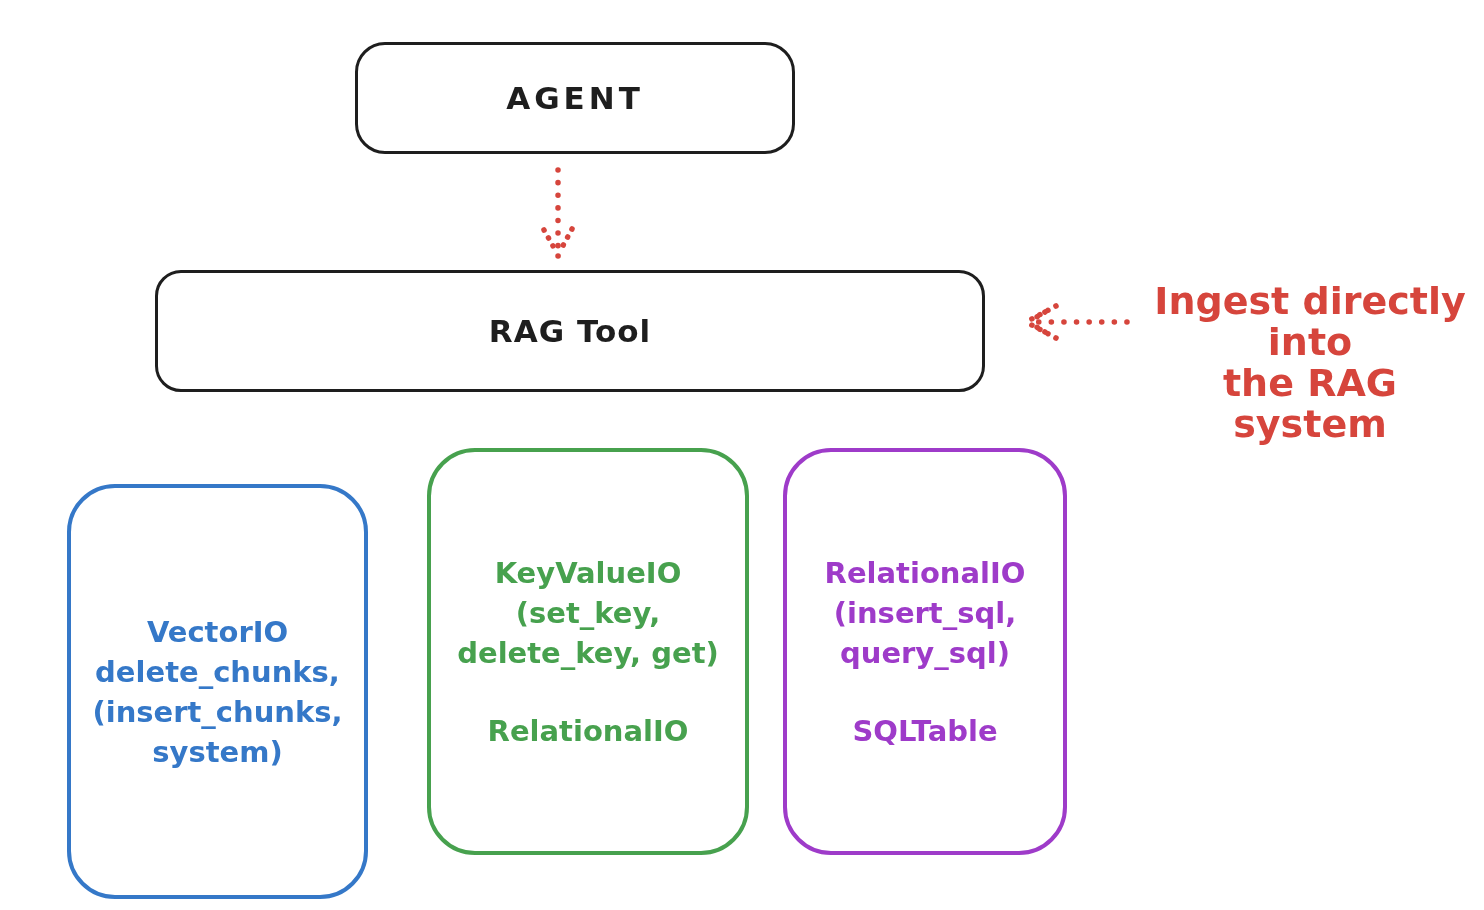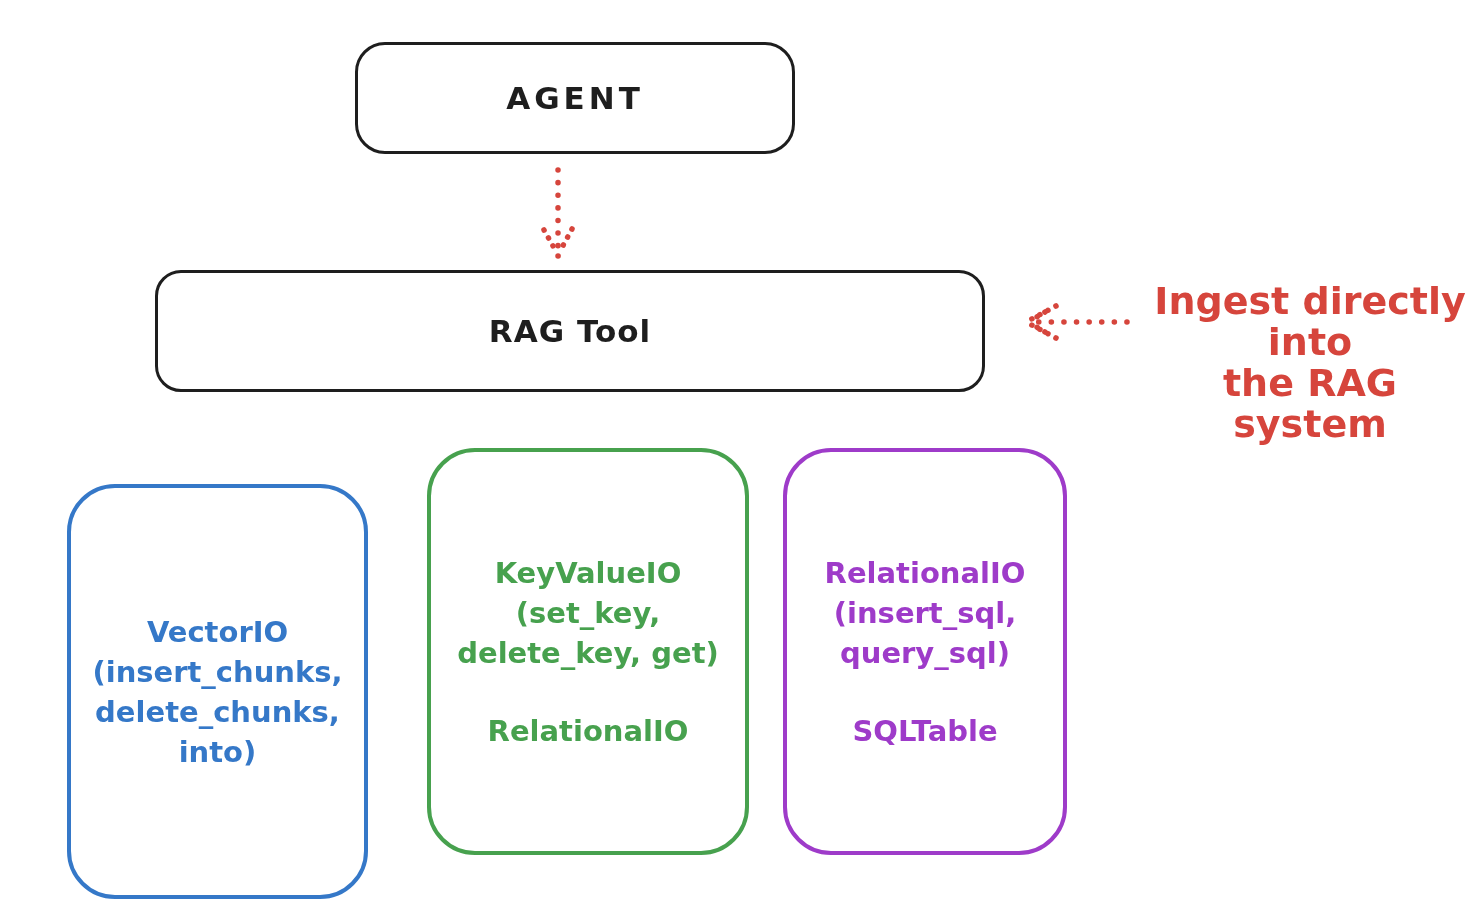--- a/index.html
+++ b/index.html
@@ -113,23 +113,23 @@
     <span class="node-label">RAG Tool</span>
   </div>
 
   <div class="annotation">
     <div>Ingest directly into</div>
     <div>the RAG system</div>
   </div>
 
   <div class="node store store-blue">
     <div>VectorIO</div>
+    <div>delete_chunks,</div>
     <div>(insert_chunks,</div>
-    <div>delete_chunks,</div>
-    <div>into)</div>
+    <div>system)</div>
   </div>
 
   <div class="node store store-green">
     <div>KeyValueIO</div>
     <div>(set_key,</div>
     <div>delete_key, get)</div>
     <div class="index-label">RelationalIO</div>
   </div>
 
   <div class="node store store-purple">

